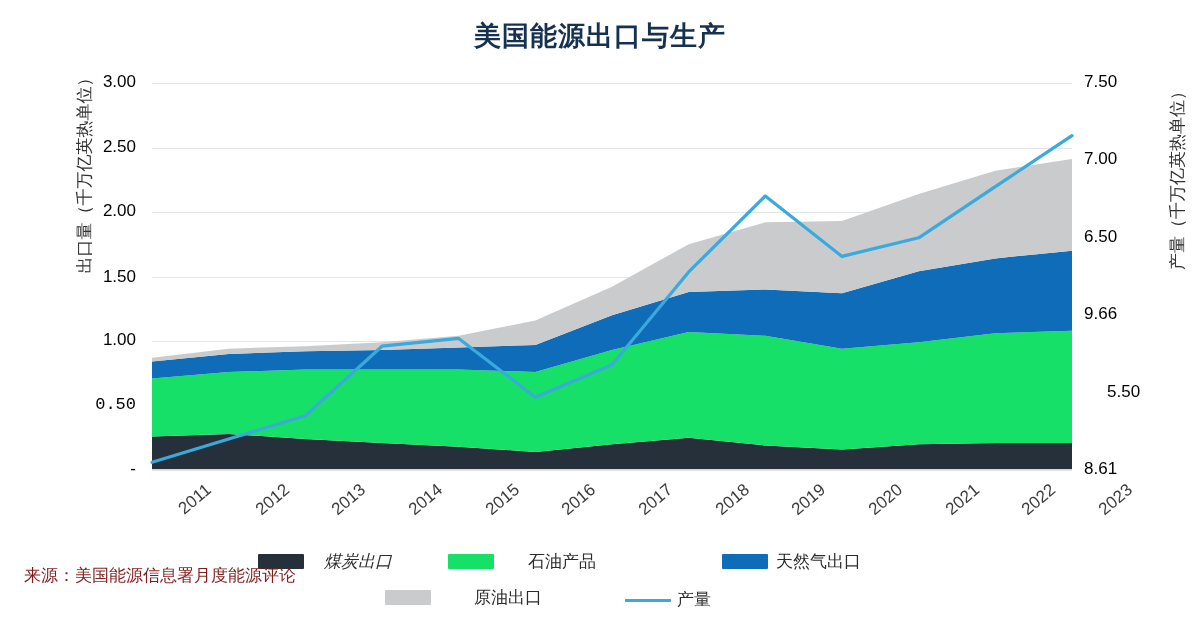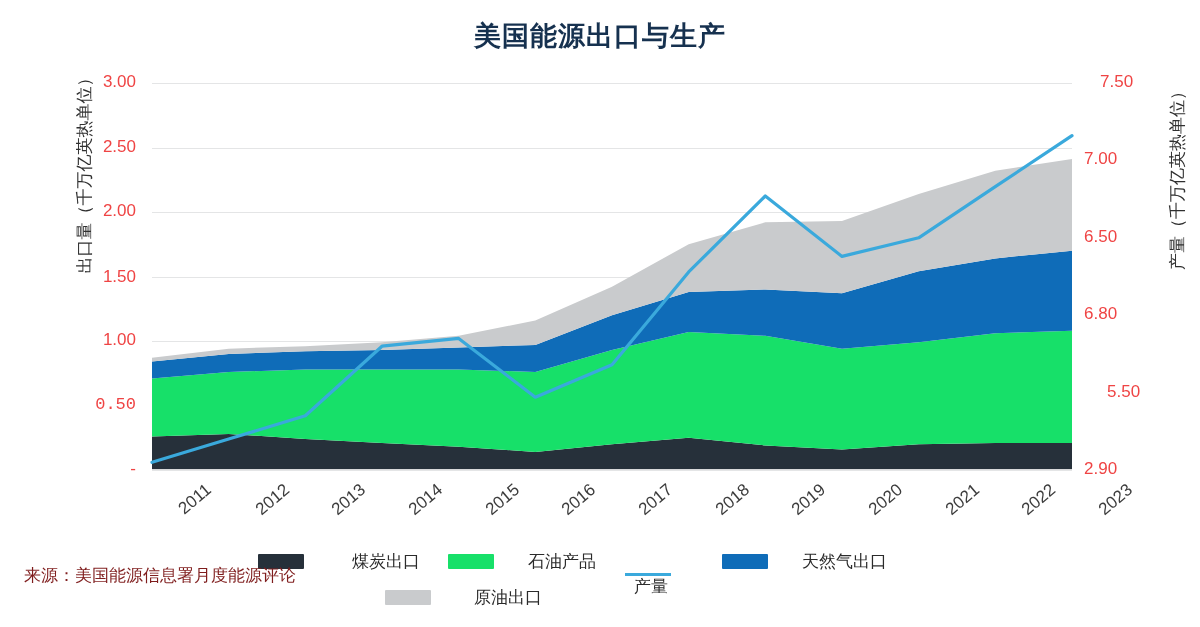--- a/index.html
+++ b/index.html
@@ -33,21 +33,21 @@
   }
   .axis-base{
     position:absolute;left:0;width:100%;
     height:1px;background:#d8d9da;bottom:0;
   }
   .plot svg{position:absolute;left:0;top:0;overflow:visible;}
 
   
   .ytick{
     position:absolute;
-    font-size:17px;color:#ef4444;
+    font-size:17px;color:#000000;
     text-align:right;
     white-space:nowrap;
   }
   .ytick.left{right:1064px;}
   .ytick.right{left:1084px;text-align:left;}
 
   
   .axis-title{
     position:absolute;
     font-size:17px;color:#2f2f2f;
@@ -117,26 +117,26 @@
   <div id="left-ticks">
       <div class="ytick left" style="top: 72px;">3.00</div>
       <div class="ytick left" style="top: 136.5px; margin-left: 15px;">2.50</div>
       <div class="ytick left" style="top: 201px;">2.00</div>
       <div class="ytick left" style="top: 267px;">1.50</div>
       <div class="ytick left" style="top: 330px;">1.00</div>
       <div class="ytick left" style="top: 394.5px; font-family: Liberation Mono, monospace;">0.50</div>
       <div class="ytick left" style="top: 459px;">-</div>
     </div>
   <div id="right-ticks">
-      <div class="ytick right" style="top: 72px; margin-left: 16px;">7.50</div>
+      <div class="ytick right" style="top: 72px;">7.50</div>
       <div class="ytick right" style="top: 149.4px;">7.00</div>
       <div class="ytick right" style="top: 226.8px;">6.50</div>
-      <div class="ytick right" style="top: 304.2px;">6.80</div>
+      <div class="ytick right" style="top: 304.2px;">9.66</div>
       <div class="ytick right" style="top: 381.6px; margin-left: 23px;">5.50</div>
-      <div class="ytick right" style="top: 459px;">2.90</div>
+      <div class="ytick right" style="top: 459px;">8.61</div>
     </div>
   <div id="x-ticks">
       <div class="xtick" style="left: 166px; top: 480px;">2011</div>
       <div class="xtick" style="left: 242.667px; top: 480px;">2012</div>
       <div class="xtick" style="left: 319.333px; top: 480px;">2013</div>
       <div class="xtick" style="left: 396px; top: 480px;">2014</div>
       <div class="xtick" style="left: 472.667px; top: 480px;">2015</div>
       <div class="xtick" style="left: 549.333px; top: 480px;">2016</div>
       <div class="xtick" style="left: 626px; top: 480px;">2017</div>
       <div class="xtick" style="left: 702.667px; top: 480px;">2018</div>
@@ -163,34 +163,34 @@
         <path d="M 0.0 278.6 L 76.7 270.9 L 153.3 268.3 L 230.0 267.0 L 306.7 264.4 L 383.3 261.9 L 460.0 232.2 L 536.7 209.0 L 613.3 206.4 L 690.0 210.3 L 766.7 188.3 L 843.3 175.4 L 920.0 167.7 L 920.0 247.7 L 843.3 250.3 L 766.7 259.3 L 690.0 265.7 L 613.3 252.8 L 536.7 249.0 L 460.0 267.0 L 383.3 289.0 L 306.7 286.4 L 230.0 286.4 L 153.3 286.4 L 76.7 289.0 L 0.0 295.4 Z" fill="#0f6cb8"></path>
         <path d="M 0.0 274.8 L 76.7 265.7 L 153.3 263.2 L 230.0 259.3 L 306.7 252.8 L 383.3 237.4 L 460.0 203.8 L 536.7 161.2 L 613.3 139.3 L 690.0 138.0 L 766.7 110.9 L 843.3 87.7 L 920.0 76.1 L 920.0 167.7 L 843.3 175.4 L 766.7 188.3 L 690.0 210.3 L 613.3 206.4 L 536.7 209.0 L 460.0 232.2 L 383.3 261.9 L 306.7 264.4 L 230.0 267.0 L 153.3 268.3 L 76.7 270.9 L 0.0 278.6 Z" fill="#c9cbcd"></path>
         <path d="M 0.0 379.3 L 76.7 356.0 L 153.3 332.8 L 230.0 263.2 L 306.7 255.4 L 383.3 314.2 L 460.0 281.7 L 536.7 188.9 L 613.3 113.0 L 690.0 173.4 L 766.7 154.8 L 843.3 103.7 L 920.0 52.6" fill="none" stroke="#3aa9dc" stroke-width="3.2" stroke-linejoin="round" stroke-linecap="round"></path>
       </svg>
     <div class="axis-base"></div>
   </div>
 
   <div class="legend" id="legend">
       <div class="legend-item" style="left: 258px; top: 2px;">
         <span class="swatch" style="background: rgb(38, 48, 58);"></span>
-        <span style="margin-left: 40px;">煤炭出口</span>
+        <span style="margin-left: 12px; font-style: italic;">煤炭出口</span>
       </div>
       <div class="legend-item" style="left: 448px; top: 2px; align-items: center;">
         <span class="swatch" style="background: rgb(23, 224, 105);"></span>
         <span style="margin-left: 26px;">石油产品</span>
       </div>
       <div class="legend-item" style="left: 722px; top: 2px;">
         <span class="swatch" style="background: rgb(15, 108, 184);"></span>
-        <span style="margin-left: 26px; text-align: right;">天然气出口</span>
+        <span style=" text-align: right;">天然气出口</span>
       </div>
       <div class="legend-item" style="left: 385px; top: 38px;">
         <span class="swatch" style="background: rgb(201, 203, 205);"></span>
         <span style="margin-left: 35px;">原油出口</span>
       </div>
-      <div class="legend-item" style="left: 625px; top: 24px; flex-direction: column;">
+      <div class="legend-item" style="left: 625px; top: 40px;">
         <span class="swatch-line" style="border-top-color: rgb(58, 169, 220);"></span>
         <span>产量</span>
       </div>
     </div>
 
   <div class="source">来源：美国能源信息署月度能源评论</div>
 </div>
 
 </body></html>

